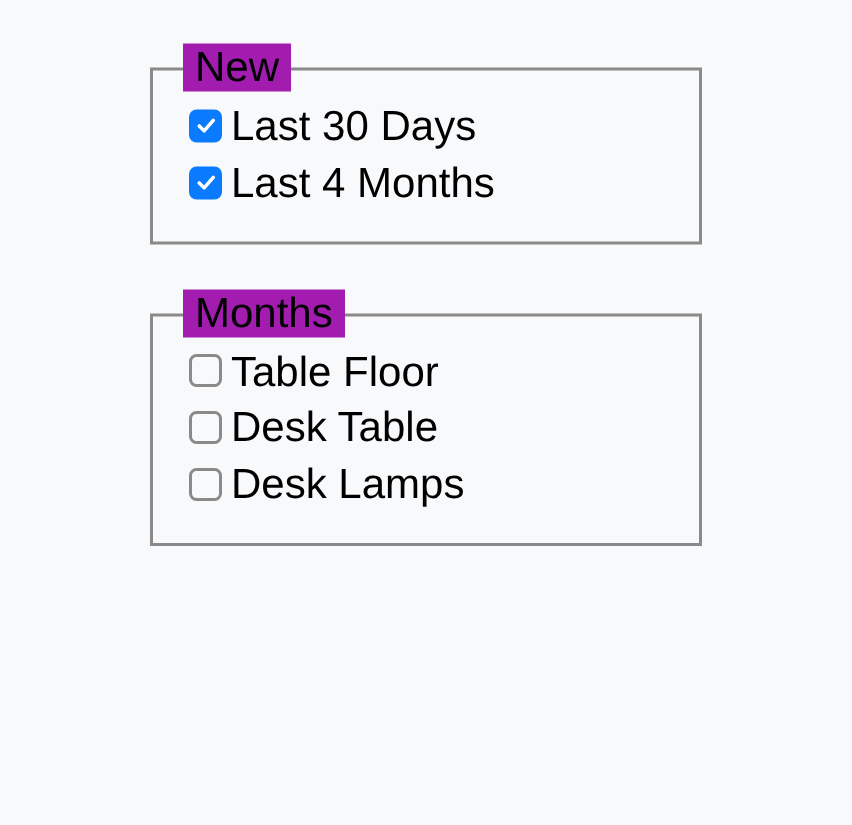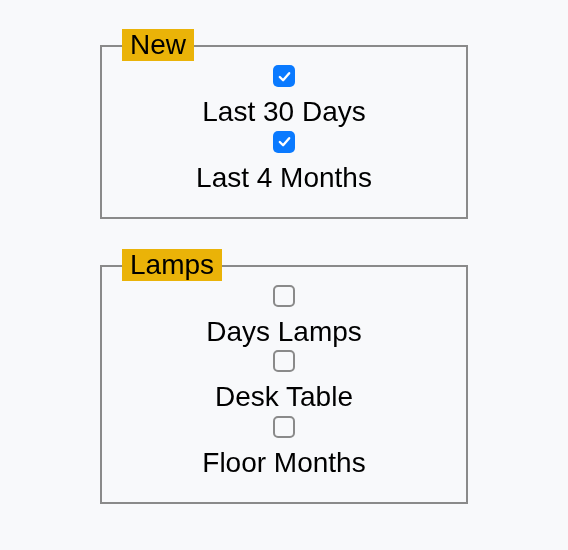--- a/index.html
+++ b/index.html
@@ -17,34 +17,33 @@
     .fieldset {
       border: 2px solid #8a8a8a;
       padding: 18px 24px 20px 24px;
       margin-bottom: 46px;
       position: relative;
     }
     .legend {
       position: absolute;
       top: -18px;
       left: 20px;
-      background: #eab308;
+      background: #a21caf;
       padding: 0 8px;
       font-size: 28px;
       color: #000;
       font-weight: 400;
     }
     .option {
       display: flex;
       align-items: center;
       gap: 6px;
       font-size: 28px;
       color: #000;
       line-height: 1.35;
-      flex-direction: column;
     }
     .checkbox {
       width: 22px;
       height: 22px;
       border-radius: 5px;
       display: flex;
       align-items: center;
       justify-content: center;
       flex-shrink: 0;
     }
@@ -80,26 +79,26 @@
     <span class="checkbox checked">
       <svg viewBox="0 0 16 16" fill="none">
           <path d="M3 8.5 L6.5 12 L13 4.5" stroke="#fff" stroke-width="2.5" stroke-linecap="round" stroke-linejoin="round"></path>
         </svg>
     </span>
     <span class="option-label">Last 4 Months</span>
   </div>
 </div>
 
 <div class="fieldset">
-  <div class="legend">Lamps</div>
+  <div class="legend">Months</div>
   <div class="option">
     <span class="checkbox unchecked"></span>
-    <span class="option-label">Days Lamps</span>
+    <span class="option-label">Table Floor</span>
   </div>
   <div class="option">
     <span class="checkbox unchecked"></span>
     <span class="option-label">Desk Table</span>
   </div>
   <div class="option">
     <span class="checkbox unchecked"></span>
-    <span class="option-label">Floor Months</span>
+    <span class="option-label">Desk Lamps</span>
   </div>
 </div>
 
 </body></html>

